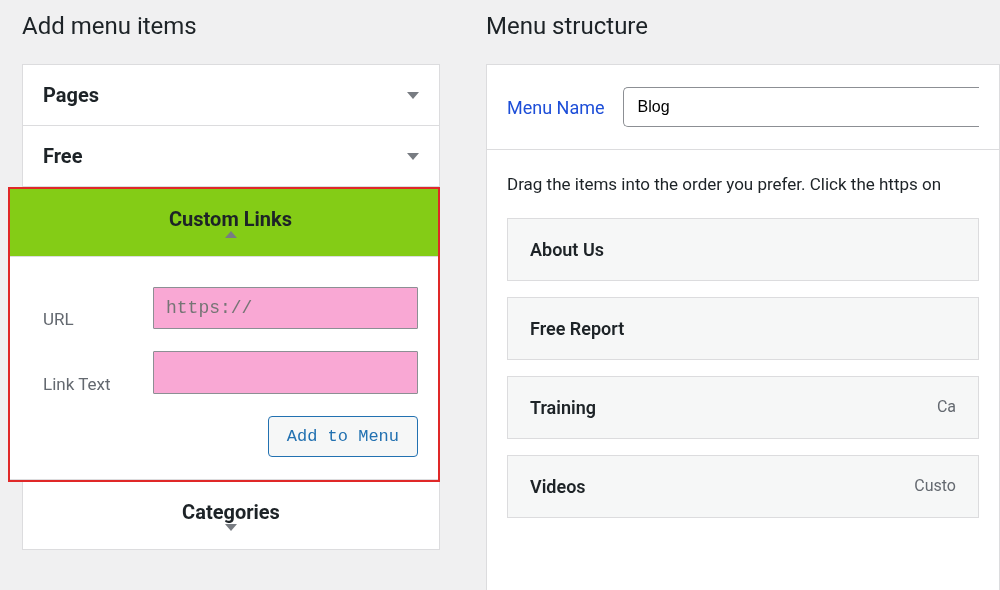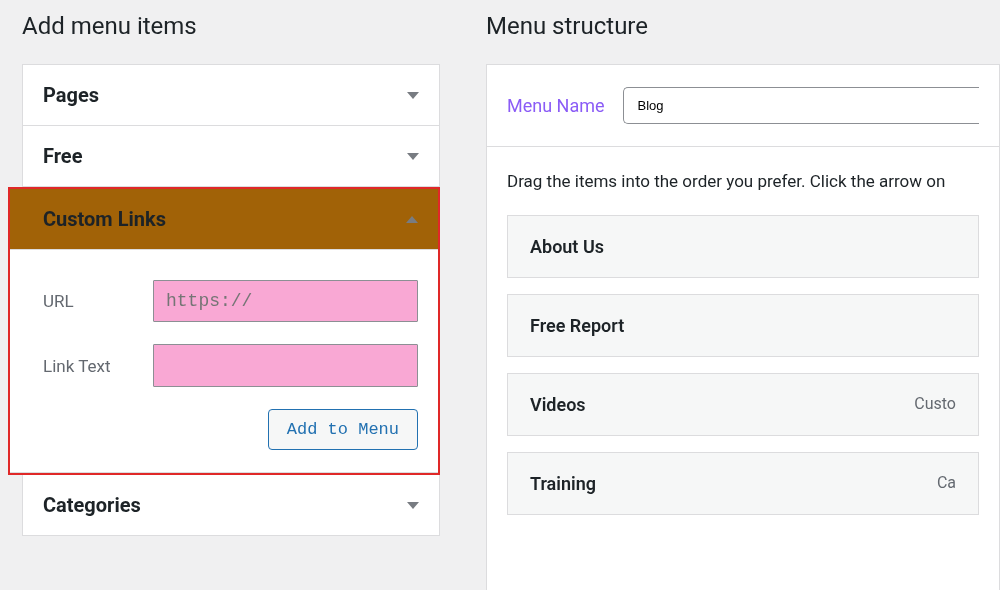--- a/index.html
+++ b/index.html
@@ -44,23 +44,25 @@
       display: flex;
       align-items: center;
       justify-content: space-between;
       padding: 18px 20px;
       background: #fff;
       border-bottom: 1px solid #dcdcde;
       cursor: pointer;
     }
     .accordion-header:last-child {
       border-bottom: none;
+      flex-direction: column;
     }
     .accordion-header.expanded {
-      background: #a16207;
+      background: #84cc16;
+      flex-direction: column;
     }
     .accordion-title {
       font-size: 20px;
       font-weight: 700;
       color: #1d2327;
     }
     .arrow-down, .arrow-up {
       width: 0;
       height: 0;
       border-left: 6px solid transparent;
@@ -72,21 +74,21 @@
     .arrow-up {
       border-bottom: 7px solid #787c82;
     }
     .accordion-body {
       padding: 30px 20px 22px 20px;
       background: #fff;
       border-bottom: 1px solid #dcdcde;
     }
     .form-row {
       display: flex;
-      align-items: center;
+      align-items: flex-end;
       margin-bottom: 22px;
     }
     .form-label {
       width: 110px;
       font-size: 17px;
       color: #646970;
     }
     .form-input {
       flex: 1;
       padding: 10px 12px;
@@ -128,26 +130,26 @@
     }
     .menu-name-row {
       display: flex;
       align-items: center;
       padding: 22px 20px;
       border-bottom: 1px solid #dcdcde;
       gap: 18px;
     }
     .menu-name-label {
       font-size: 18px;
-      color: #8b5cf6;
+      color: #1d4ed8;
     }
     .menu-name-input {
       flex: 1;
       padding: 10px 14px;
-      font-size: 13px;
+      font-size: 16px;
       border: 1px solid #8c8f94;
       border-radius: 5px 0 0 5px;
       border-right: none;
     }
     .instructions {
       padding: 24px 20px 24px 20px;
       font-size: 17px;
       color: #1d2327;
     }
     .menu-items-list {
@@ -219,35 +221,35 @@
 
   <div class="right-col">
     <h2 class="section-heading">Menu structure</h2>
 
     <div class="right-panel">
       <div class="menu-name-row">
         <span class="menu-name-label">Menu Name</span>
         <input class="menu-name-input" type="text" value="Blog" style="">
       </div>
 
-      <div class="instructions">Drag the items into the order you prefer. Click the arrow on</div>
+      <div class="instructions">Drag the items into the order you prefer. Click the https on</div>
 
       <div class="menu-items-list">
         <div class="menu-item">
           <span class="menu-item-title">About Us</span>
           <span class="menu-item-type"></span>
         </div>
         <div class="menu-item">
           <span class="menu-item-title">Free Report</span>
           <span class="menu-item-type"></span>
         </div>
         <div class="menu-item">
+          <span class="menu-item-title">Training</span>
+          <span class="menu-item-type">Ca</span>
+        </div>
+        <div class="menu-item">
           <span class="menu-item-title">Videos</span>
           <span class="menu-item-type">Custo</span>
-        </div>
-        <div class="menu-item">
-          <span class="menu-item-title">Training</span>
-          <span class="menu-item-type">Ca</span>
         </div>
       </div>
     </div>
   </div>
 </div>
 
 </body></html>

